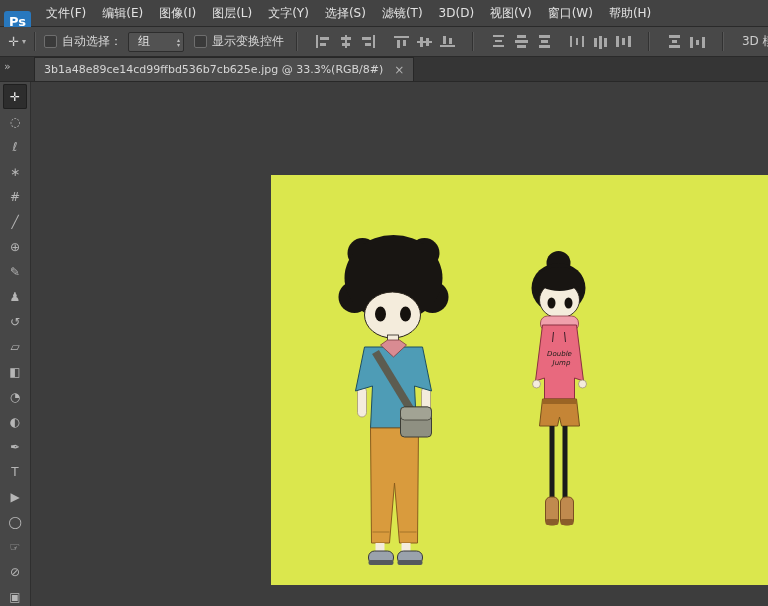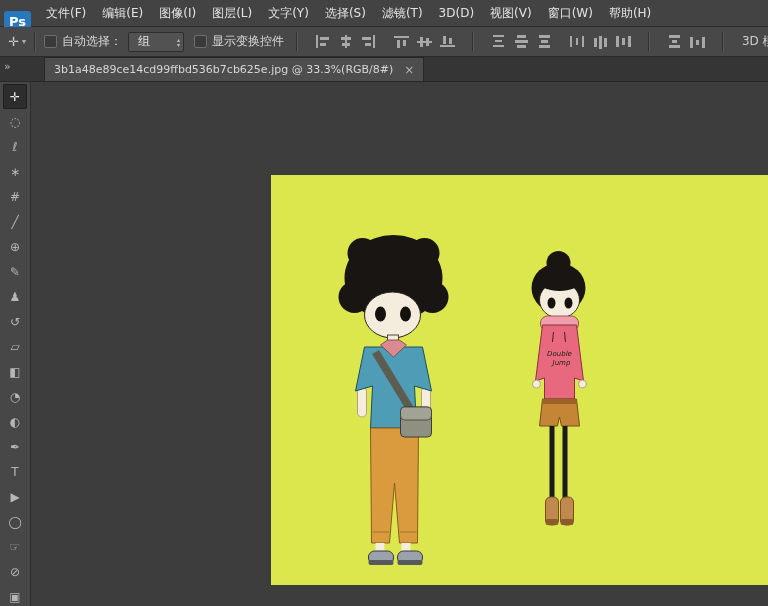--- a/index.html
+++ b/index.html
@@ -31,21 +31,21 @@
            margin-left:8px;font-style:normal}
   .icongroup{display:flex;align-items:center;margin:0 5px}
   .mi{position:relative;width:15px;height:13px;margin:0 4px;display:inline-block}
   .mi b{position:absolute;background:#a8a8a8}
   .mode3d{margin-left:10px;color:#cdcdcd}
 
   
   .tabrow{position:absolute;top:57px;left:0;right:0;height:24px;background:#353535;
           border-bottom:1px solid #282828}
   .collapse{position:absolute;left:4px;top:3px;color:#b5b5b5;font-size:11px;letter-spacing:-1px}
-  .doctab{position:absolute;left:44px;top:0;height:23px;background:#4d4d4d;
+  .doctab{position:absolute;left:34px;top:0;height:23px;background:#4d4d4d;
           border:1px solid #272727;border-bottom:none;display:flex;align-items:center;
           padding:0 9px;color:#d6d6d6;font-size:11px;white-space:nowrap}
   .doctab .close{margin-left:11px;color:#b2b2b2;font-size:12px}
 
   
   .toolbar{position:absolute;top:82px;left:0;width:30px;bottom:0;background:#474747;
            border-right:1px solid #2f2f2f;display:flex;flex-direction:column;
            align-items:center;padding-top:2px;overflow:hidden}
   .tool{width:24px;height:25px;flex:none;display:flex;align-items:center;justify-content:center;
         color:#b6b6b6;font-size:12px;border-radius:2px}

